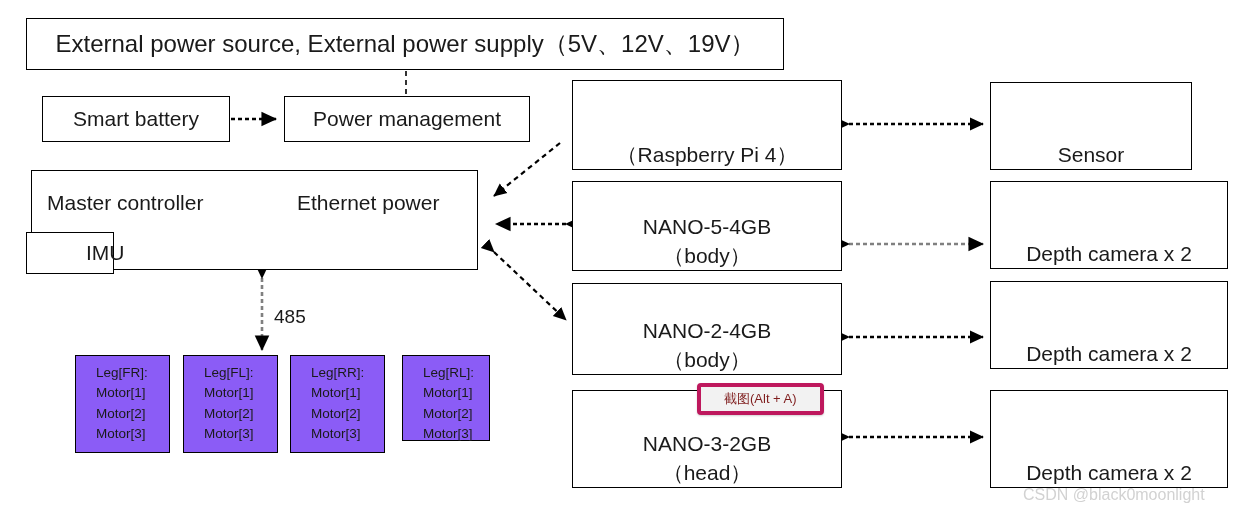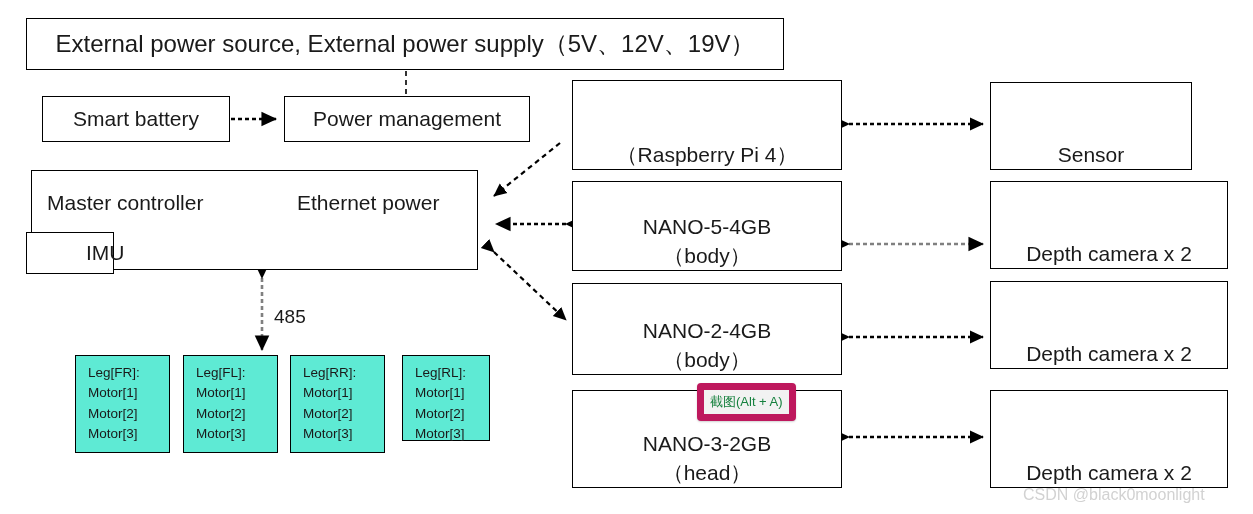--- a/index.html
+++ b/index.html
@@ -44,47 +44,47 @@
   .box-label {
     position: absolute;
     color: #1a1a1a;
     white-space: nowrap;
   }
 
   .legbox {
     position: absolute;
     box-sizing: border-box;
     border: 1.6px solid #000000;
-    background: #5eead4;
+    background: #8b5cf6;
     color: #1a1a1a;
     font-size: 13.5px;
     line-height: 1.5;
-    padding: 7px 0 0 12px;
+    padding: 7px 0 0 20px;
     text-align: left;
   }
   .legbox span { display: block; }
 
   svg.wires {
     position: absolute;
     left: 0;
     top: 0;
     width: 1253px;
     height: 514px;
     pointer-events: none;
   }
 
   .tooltip {
     position: absolute;
     box-sizing: border-box;
     background: #f2f2f2;
-    border: 7px solid #be185d;
+    border: 4px solid #be185d;
     border-radius: 4px;
     font-size: 13px;
-    color: #15803d;
-    padding: 3px 6px;
+    color: #7f1d1d;
+    padding: 3px 23px;
     white-space: nowrap;
     box-shadow: 0 1px 2px rgba(0,0,0,0.18);
   }
 
   .watermark {
     position: absolute;
     color: #d2d2d2;
     font-size: 16px;
     white-space: nowrap;
   }

